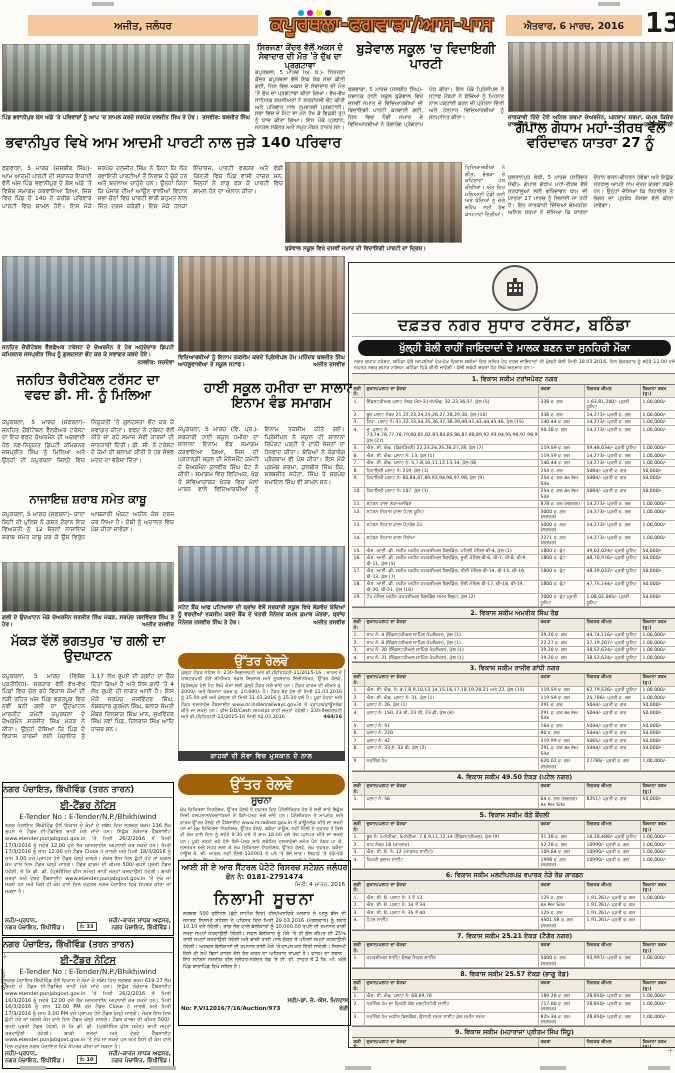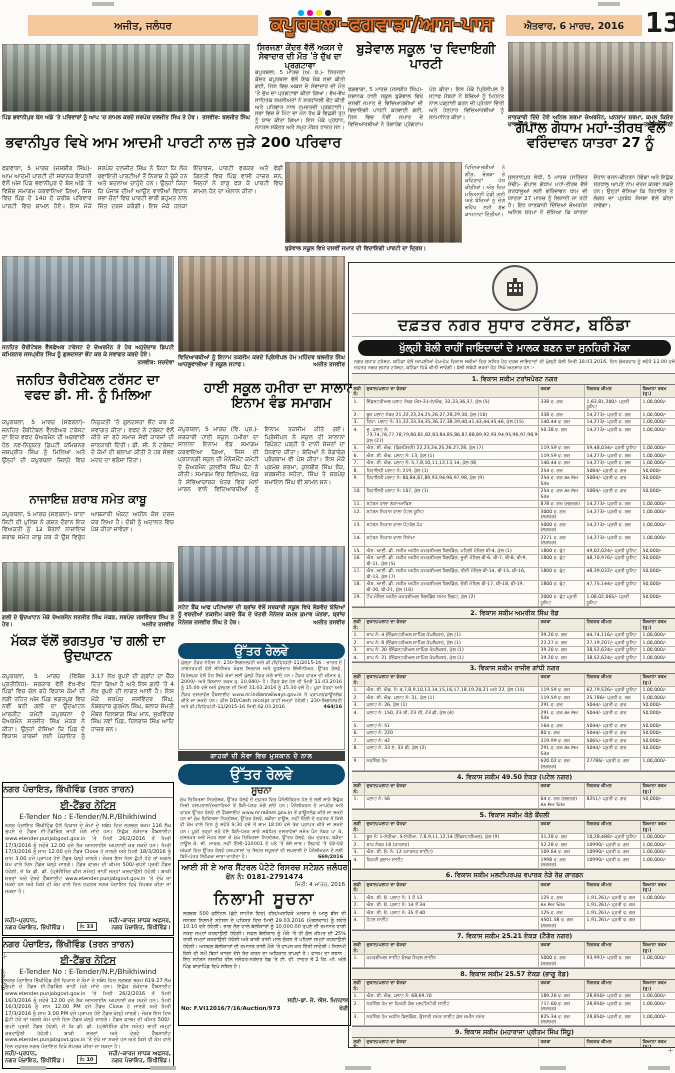--- a/index.html
+++ b/index.html
@@ -24,21 +24,21 @@
   .ph-warm{background:linear-gradient(180deg,#c9b8a0 0%,#a78f74 40%,#7c6a54 75%,#564a3c 100%);}
   .ph-cool{background:linear-gradient(180deg,#aebdc4 0%,#8d9aa2 40%,#68737c 75%,#49525a 100%);}
   
   .cap{font-size:5.6px;font-weight:bold;line-height:1.3;text-align:justify;color:#111;}
   .credit{float:right;font-weight:bold;}
   .hl{font-weight:bold;text-align:center;line-height:1.12;color:#0d0d0d;}
   .body-txt{font-size:5.9px;line-height:1.28;text-align:justify;overflow:hidden;}
   .cols2{column-count:2;column-gap:6px;}
   .cols3{column-count:3;column-gap:6px;}
   
-  .blackbar{background:#0c4a6e;color:#fff;font-weight:bold;text-align:center;border-radius:8px;}
+  .blackbar{background:#a16207;color:#fff;font-weight:bold;text-align:center;border-radius:8px;margin-top:10px;}
   .tagline{background:#3c3c3c;color:#fff;font-weight:bold;text-align:center;font-size:6.4px;line-height:10px;letter-spacing:.6px;}
   .boxed{border:1px solid #000;background:#fdfcf8;overflow:hidden;}
   .etender .org{font-size:8.6px;font-weight:bold;text-align:left;line-height:1.25;border-bottom:1px solid #777;padding:1px 0 2px;}
   .etender .ttl{font-size:9.5px;font-weight:bold;text-align:center;text-decoration:underline;margin-top:1px;}
   .etender .eng{font-size:7.2px;font-weight:normal;text-align:center;margin:1px 0;}
   .etender .bd{font-size:5.1px;line-height:1.3;text-align:justify;padding:0 2px;overflow:hidden;}
   .sigrow{display:flex;justify-content:space-between;align-items:flex-end;font-size:5.8px;font-weight:bold;padding:1px 2px;}
   .badge{border:1px solid #444;font-size:5px;padding:0 2px;font-weight:bold;white-space:nowrap;}
   
   #tender{border:1.5px solid #333;padding:2px 3px;overflow:hidden;}
@@ -79,21 +79,21 @@
   <div class="abs peach" style="left:506px;top:15px;width:136px;height:21px;font-size:9.5px;">
       <span>ਐਤਵਾਰ, 6 ਮਾਰਚ, 2016</span>
     </div>
   <div class="abs pageno" style="left:645px;top:10px;"><span>13</span></div>
 
   <div class="abs ph ph-crowd" style="left:2px;top:44px;width:248px;height:68px;"></div>
   <div class="abs cap" style="left:2px;top:114px;width:248px;height:18px;">
     <span>ਪਿੰਡ ਭਵਾਨੀਪੁਰ ਬੱਸ ਅੱਡੇ 'ਤੇ ਪਰਿਵਾਰਾਂ ਨੂੰ ਆਪ 'ਚ ਸ਼ਾਮਲ ਕਰਦੇ ਸਰਪੰਚ ਦਲਜੀਤ ਸਿੰਘ ਤੇ ਹੋਰ।</span>
     <span class="credit">ਤਸਵੀਰ: ਬਲਜੀਤ ਸਿੰਘ</span>
   </div>
-  <div class="abs hl" style="left:2px;top:134px;width:343px;height:28px;font-size:14.5px;"><span>ਭਵਾਨੀਪੁਰ ਵਿਖੇ ਆਮ ਆਦਮੀ ਪਾਰਟੀ ਨਾਲ ਜੁੜੇ 200 ਪਰਿਵਾਰ</span></div>
+  <div class="abs hl" style="left:2px;top:134px;width:343px;height:28px;font-size:14.5px;"><span>ਭਵਾਨੀਪੁਰ ਵਿਖੇ ਆਮ ਆਦਮੀ ਪਾਰਟੀ ਨਾਲ ਜੁੜੇ 140 ਪਰਿਵਾਰ</span></div>
   <div class="abs body-txt cols3" style="left:2px;top:165px;width:281px;height:88px;">ਫਗਵਾੜਾ, 5 ਮਾਰਚ (ਜਸਬੀਰ ਸਿੰਘ)- ਆਮ ਆਦਮੀ ਪਾਰਟੀ ਦੀ ਸਥਾਨਕ ਇਕਾਈ ਵੱਲੋਂ ਅੱਜ ਪਿੰਡ ਭਵਾਨੀਪੁਰ ਦੇ ਬੱਸ ਅੱਡੇ 'ਤੇ ਵਿਸ਼ੇਸ਼ ਸਮਾਗਮ ਕਰਵਾਇਆ ਗਿਆ, ਜਿਸ ਵਿਚ ਪਿੰਡ ਦੇ 140 ਦੇ ਕਰੀਬ ਪਰਿਵਾਰ ਪਾਰਟੀ ਵਿਚ ਸ਼ਾਮਲ ਹੋਏ। ਇਸ ਮੌਕੇ ਸਰਪੰਚ ਦਲਜੀਤ ਸਿੰਘ ਨੇ ਕਿਹਾ ਕਿ ਲੋਕ ਰਵਾਇਤੀ ਪਾਰਟੀਆਂ ਤੋਂ ਨਿਰਾਸ਼ ਹੋ ਚੁੱਕੇ ਹਨ ਅਤੇ ਬਦਲਾਅ ਚਾਹੁੰਦੇ ਹਨ। ਉਨ੍ਹਾਂ ਕਿਹਾ ਕਿ ਪੰਜਾਬ ਦੀਆਂ ਆਉਣ ਵਾਲੀਆਂ ਵਿਧਾਨ ਸਭਾ ਚੋਣਾਂ ਵਿਚ ਪਾਰਟੀ ਭਾਰੀ ਬਹੁਮਤ ਨਾਲ ਜਿੱਤ ਦਰਜ ਕਰੇਗੀ। ਇਸ ਮੌਕੇ ਹਲਕਾ ਇੰਚਾਰਜ, ਪਾਰਟੀ ਵਰਕਰ ਅਤੇ ਵੱਡੀ ਗਿਣਤੀ ਵਿਚ ਪਿੰਡ ਵਾਸੀ ਹਾਜ਼ਰ ਸਨ, ਜਿਨ੍ਹਾਂ ਨੇ ਝਾੜੂ ਫੜ ਕੇ ਪਾਰਟੀ ਵਿਚ ਸ਼ਾਮਲ ਹੋਣ ਦਾ ਐਲਾਨ ਕੀਤਾ।</div>
 
   <div class="abs hl" style="left:255px;top:44px;width:90px;height:22px;font-size:8px;"><span>ਸਿਰਜਣਾ ਕੇਂਦਰ ਵੱਲੋਂ ਅਕਸ ਦੇ ਸੇਵਾਦਾਰ ਦੀ ਮੌਤ 'ਤੇ ਦੁੱਖ ਦਾ ਪ੍ਰਗਟਾਵਾ</span></div>
   <div class="abs body-txt" style="left:255px;top:69px;width:90px;height:92px;font-size:5.4px;">ਕਪੂਰਥਲਾ, 5 ਮਾਰਚ (ਅ. ਬ.)- ਸਿਰਜਣਾ ਕੇਂਦਰ ਕਪੂਰਥਲਾ ਵੱਲੋਂ ਇਕ ਸ਼ੋਕ ਸਭਾ ਕੀਤੀ ਗਈ, ਜਿਸ ਵਿਚ ਅਕਸ ਦੇ ਸੇਵਾਦਾਰ ਦੀ ਮੌਤ 'ਤੇ ਦੁੱਖ ਦਾ ਪ੍ਰਗਟਾਵਾ ਕੀਤਾ ਗਿਆ। ਵੱਖ-ਵੱਖ ਸਾਹਿਤਕ ਸ਼ਖ਼ਸੀਅਤਾਂ ਨੇ ਸ਼ਰਧਾਂਜਲੀ ਭੇਂਟ ਕੀਤੀ ਅਤੇ ਪਰਿਵਾਰ ਨਾਲ ਹਮਦਰਦੀ ਪ੍ਰਗਟਾਈ। ਸਭਾ ਵਿਚ ਦੋ ਮਿੰਟ ਦਾ ਮੌਨ ਰੱਖ ਕੇ ਵਿਛੜੀ ਰੂਹ ਨੂੰ ਯਾਦ ਕੀਤਾ ਗਿਆ। ਇਸ ਮੌਕੇ ਪ੍ਰਧਾਨ, ਜਨਰਲ ਸਕੱਤਰ ਅਤੇ ਸਮੂਹ ਮੈਂਬਰ ਹਾਜ਼ਰ ਸਨ।</div>
 
   <div class="abs hl" style="left:348px;top:42px;width:156px;height:40px;font-size:13px;"><span>ਬੁੜੇਵਾਲ ਸਕੂਲ 'ਚ ਵਿਦਾਇਗੀ ਪਾਰਟੀ</span></div>
   <div class="abs body-txt cols2" style="left:348px;top:86px;width:156px;height:74px;font-size:5.4px;">ਫਗਵਾੜਾ, 5 ਮਾਰਚ (ਜਸਬੀਰ ਸਿੰਘ)- ਸਥਾਨਕ ਹਾਈ ਸਕੂਲ ਬੁੜੇਵਾਲ ਵਿਖੇ ਦਸਵੀਂ ਜਮਾਤ ਦੇ ਵਿਦਿਆਰਥੀਆਂ ਦੀ ਵਿਦਾਇਗੀ ਪਾਰਟੀ ਕਰਵਾਈ ਗਈ, ਜਿਸ ਵਿਚ ਨੌਵੀਂ ਜਮਾਤ ਦੇ ਵਿਦਿਆਰਥੀਆਂ ਨੇ ਰੰਗਾਰੰਗ ਪ੍ਰੋਗਰਾਮ ਪੇਸ਼ ਕੀਤਾ। ਇਸ ਮੌਕੇ ਪ੍ਰਿੰਸੀਪਲ ਤੇ ਸਟਾਫ ਮੈਂਬਰਾਂ ਨੇ ਬੱਚਿਆਂ ਨੂੰ ਮਿਹਨਤ ਨਾਲ ਪੜ੍ਹਾਈ ਕਰਨ ਦੀ ਪ੍ਰੇਰਨਾ ਦਿੱਤੀ ਅਤੇ ਹੋਣਹਾਰ ਵਿਦਿਆਰਥੀਆਂ ਨੂੰ ਸਨਮਾਨਿਤ ਕੀਤਾ।</div>
   <div class="abs body-txt" style="left:465px;top:164px;width:40px;height:92px;font-size:5.2px;">ਵਿਦਿਆਰਥੀਆਂ ਨੇ ਗੀਤ, ਭੰਗੜਾ ਤੇ ਕਵਿਤਾਵਾਂ ਪੇਸ਼ ਕੀਤੀਆਂ। ਅੰਤ ਵਿਚ ਮਠਿਆਈ ਵੰਡੀ ਗਈ ਅਤੇ ਬੱਚਿਆਂ ਨੂੰ ਚੰਗੇ ਭਵਿੱਖ ਲਈ ਸ਼ੁੱਭ ਕਾਮਨਾਵਾਂ ਦਿੱਤੀਆਂ।</div>
   <div class="abs ph ph-warm" style="left:285px;top:162px;width:177px;height:81px;"></div>
   <div class="abs cap" style="left:285px;top:245px;width:177px;height:12px;"><span>ਬੁੜੇਵਾਲ ਸਕੂਲ ਵਿਖੇ ਦਸਵੀਂ ਜਮਾਤ ਦੀ ਵਿਦਾਇਗੀ ਪਾਰਟੀ ਦਾ ਦ੍ਰਿਸ਼।</span></div>

